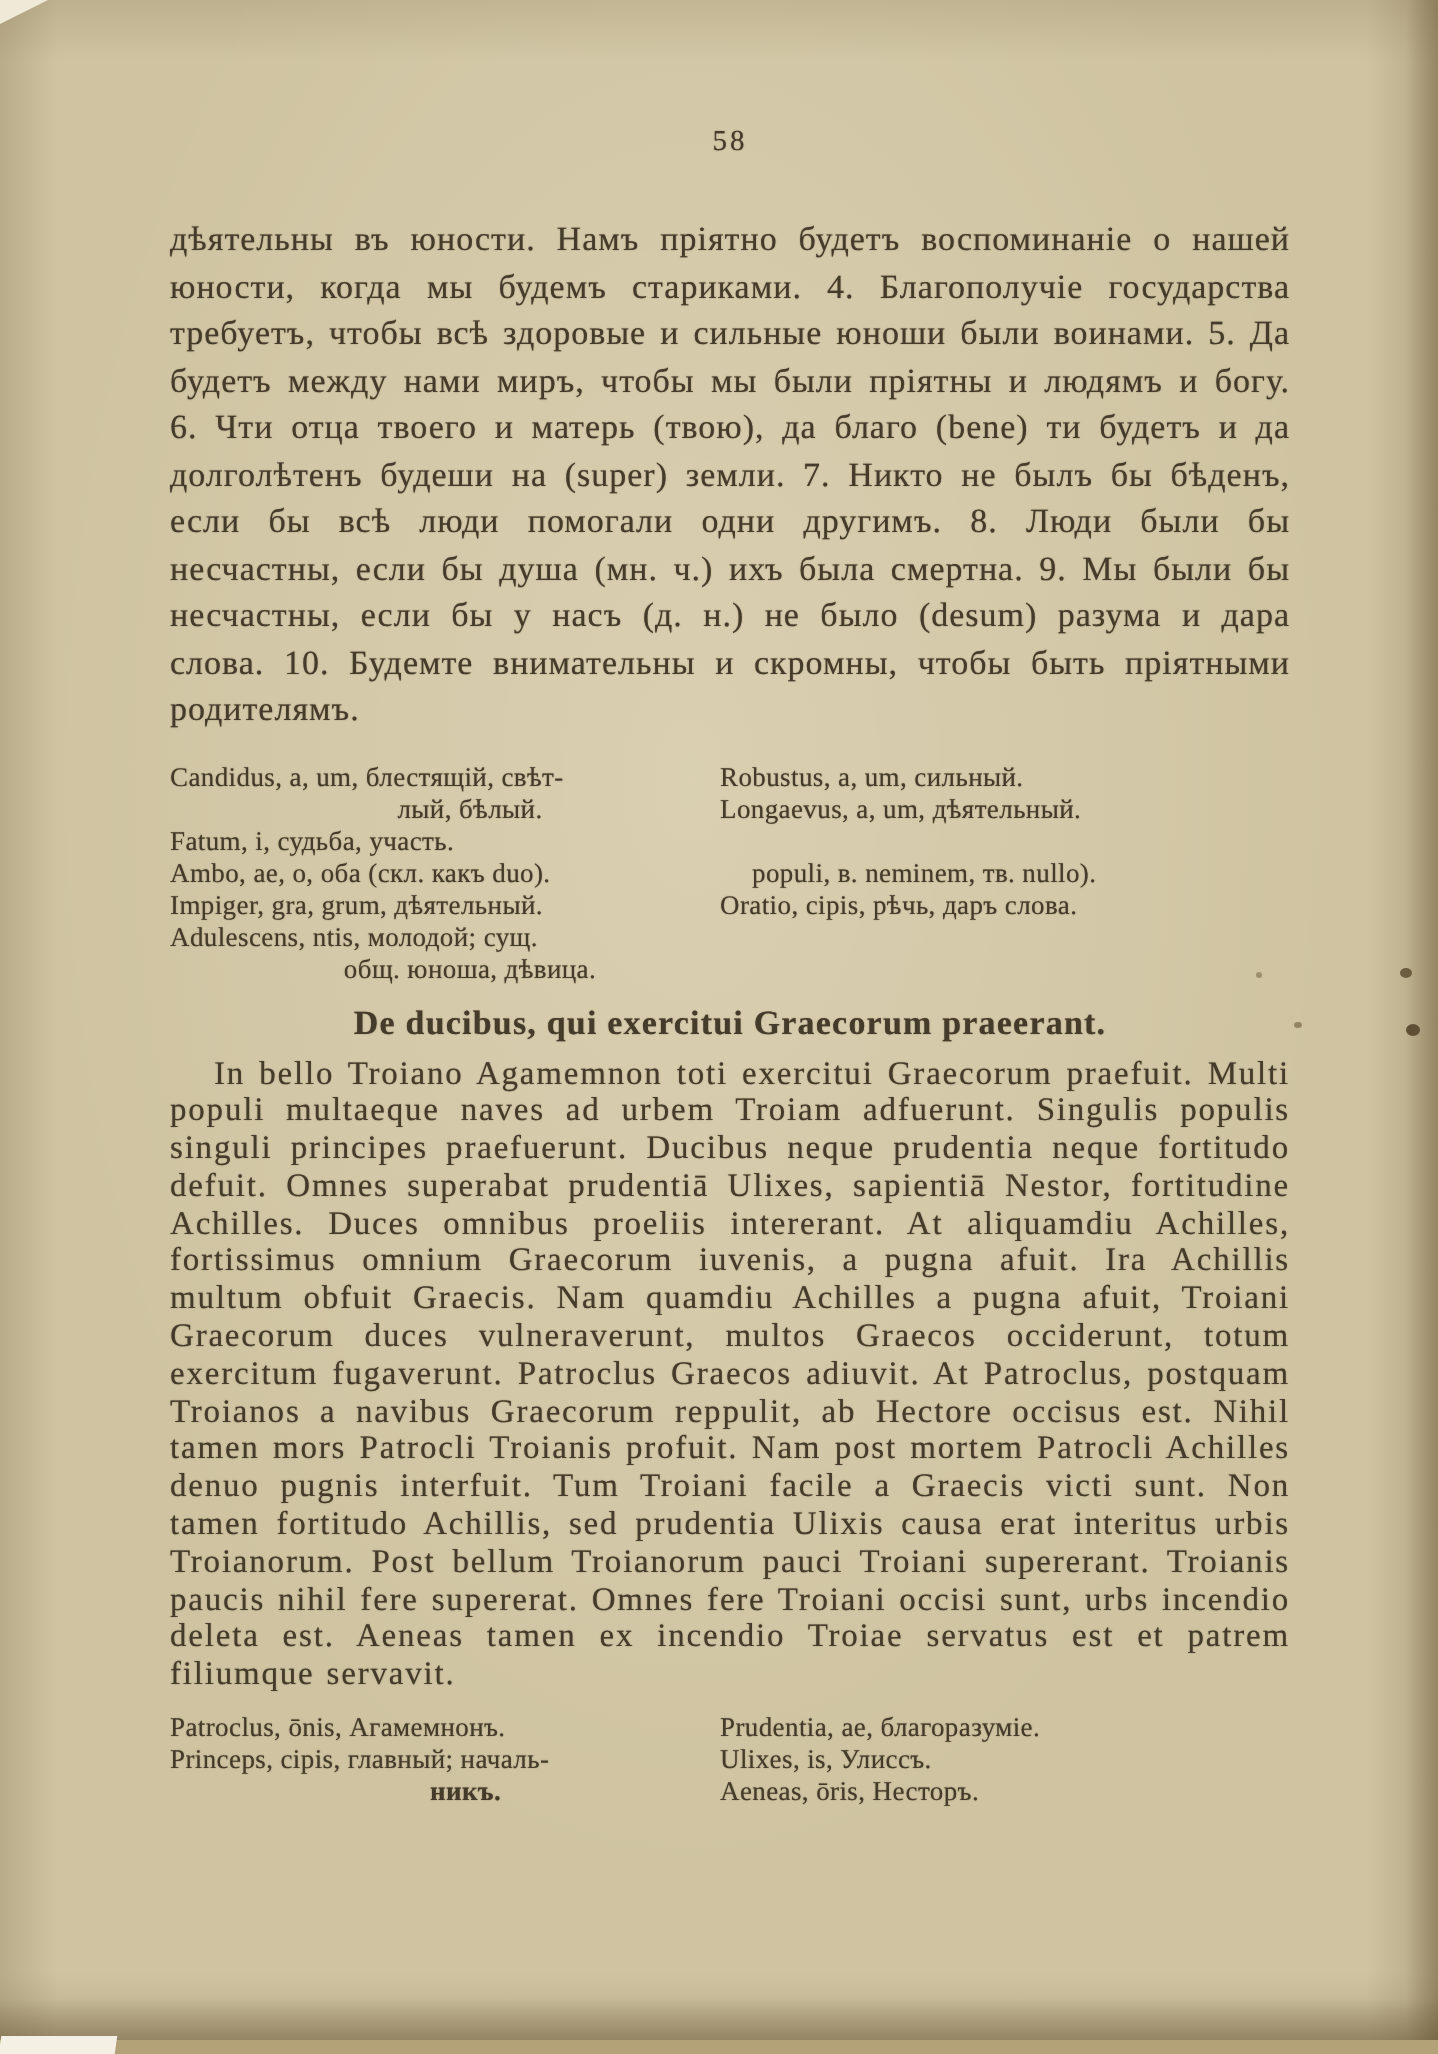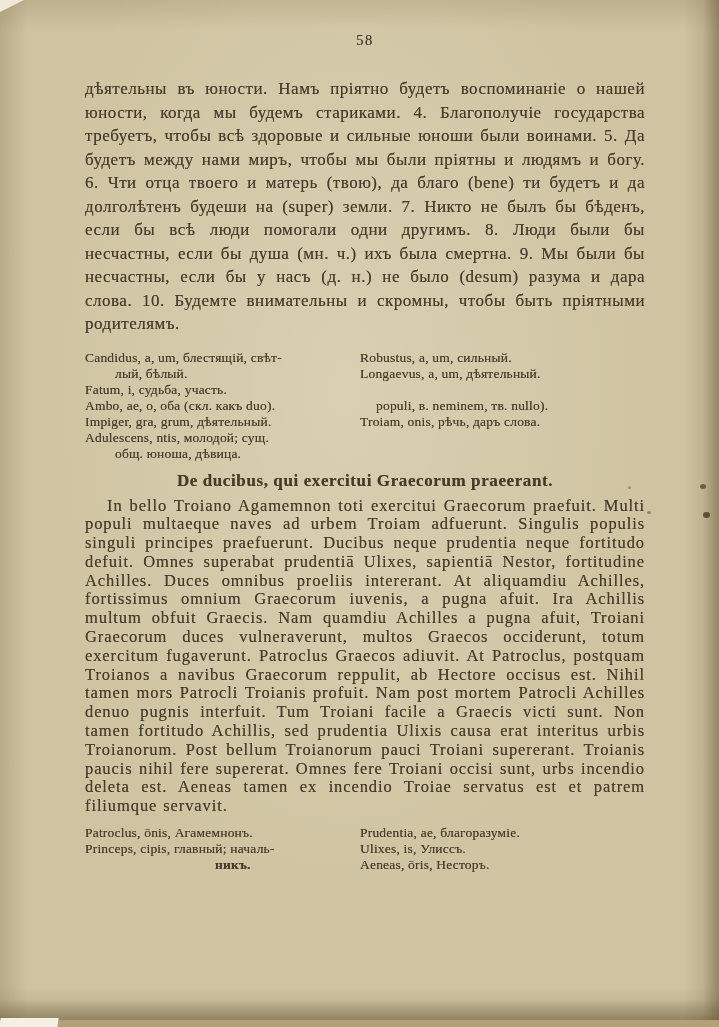--- a/index.html
+++ b/index.html
@@ -21,21 +21,21 @@
   }
 
   .content {
     position: absolute;
     left: 85px;
     top: 0;
     width: 560px;
   }
 
   .page-number {
-    margin-top: 32px;
+    margin-top: 63px;
     text-align: center;
     font-size: 14.5px;
     letter-spacing: 1.5px;
   }
 
   .para {
     text-align: justify;
   }
 
   .para-russian {
@@ -53,21 +53,21 @@
     letter-spacing: 0.2px;
   }
 
   .vrow {
     display: grid;
     grid-template-columns: 270px 1fr;
     column-gap: 5px;
   }
 
   .vcell { white-space: nowrap; overflow: hidden; }
-  .vcell.hang    { padding-left: 30px; }
+  .vcell.hang    { padding-left: 30px; text-align: center; }
   .vcell.hang-sm { padding-left: 16px; }
   .vcell.hang-lg { padding-left: 130px; font-weight: bold; }
 
   .section-heading {
     margin-top: 9px;
     text-align: center;
     font-weight: bold;
     font-size: 17px;
     letter-spacing: 0.6px;
   }
@@ -149,21 +149,21 @@
       </div>
       <div class="vrow">
         <div class="vcell">Fatum, i, судьба, участь.</div>
       </div>
       <div class="vrow">
         <div class="vcell">Ambo, ae, o, оба (скл. какъ duo).</div>
         <div class="vcell hang-sm">populi, в. neminem, тв. nullo).</div>
       </div>
       <div class="vrow">
         <div class="vcell">Impiger, gra, grum, дѣятельный.</div>
-        <div class="vcell">Troiam, onis, рѣчь, даръ слова.</div>
+        <div class="vcell">Oratio, cipis, рѣчь, даръ слова.</div>
       </div>
       <div class="vrow">
         <div class="vcell">Adulescens, ntis, молодой; сущ.</div>
         <div class="vcell"></div>
       </div>
       <div class="vrow">
         <div class="vcell hang">общ. юноша, дѣвица.</div>
         <div class="vcell"></div>
       </div>
     </div>

